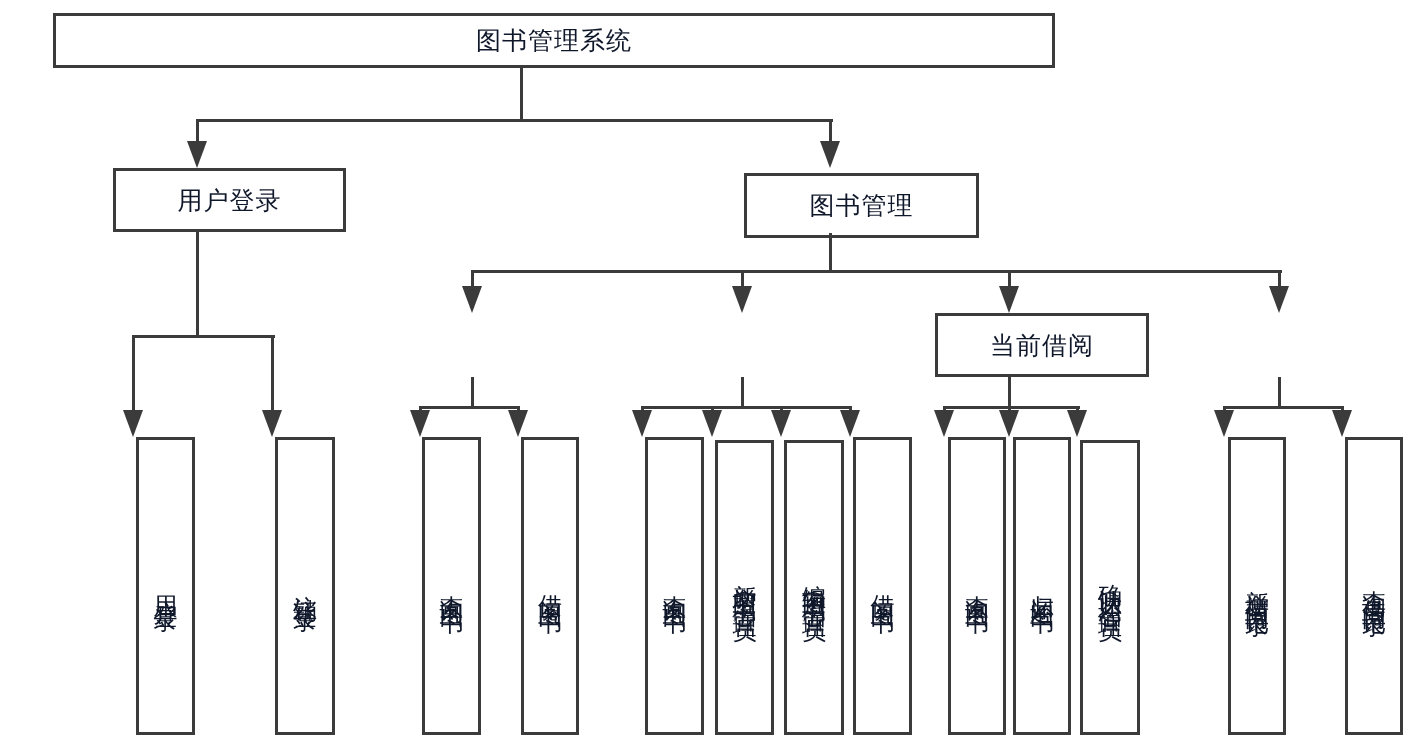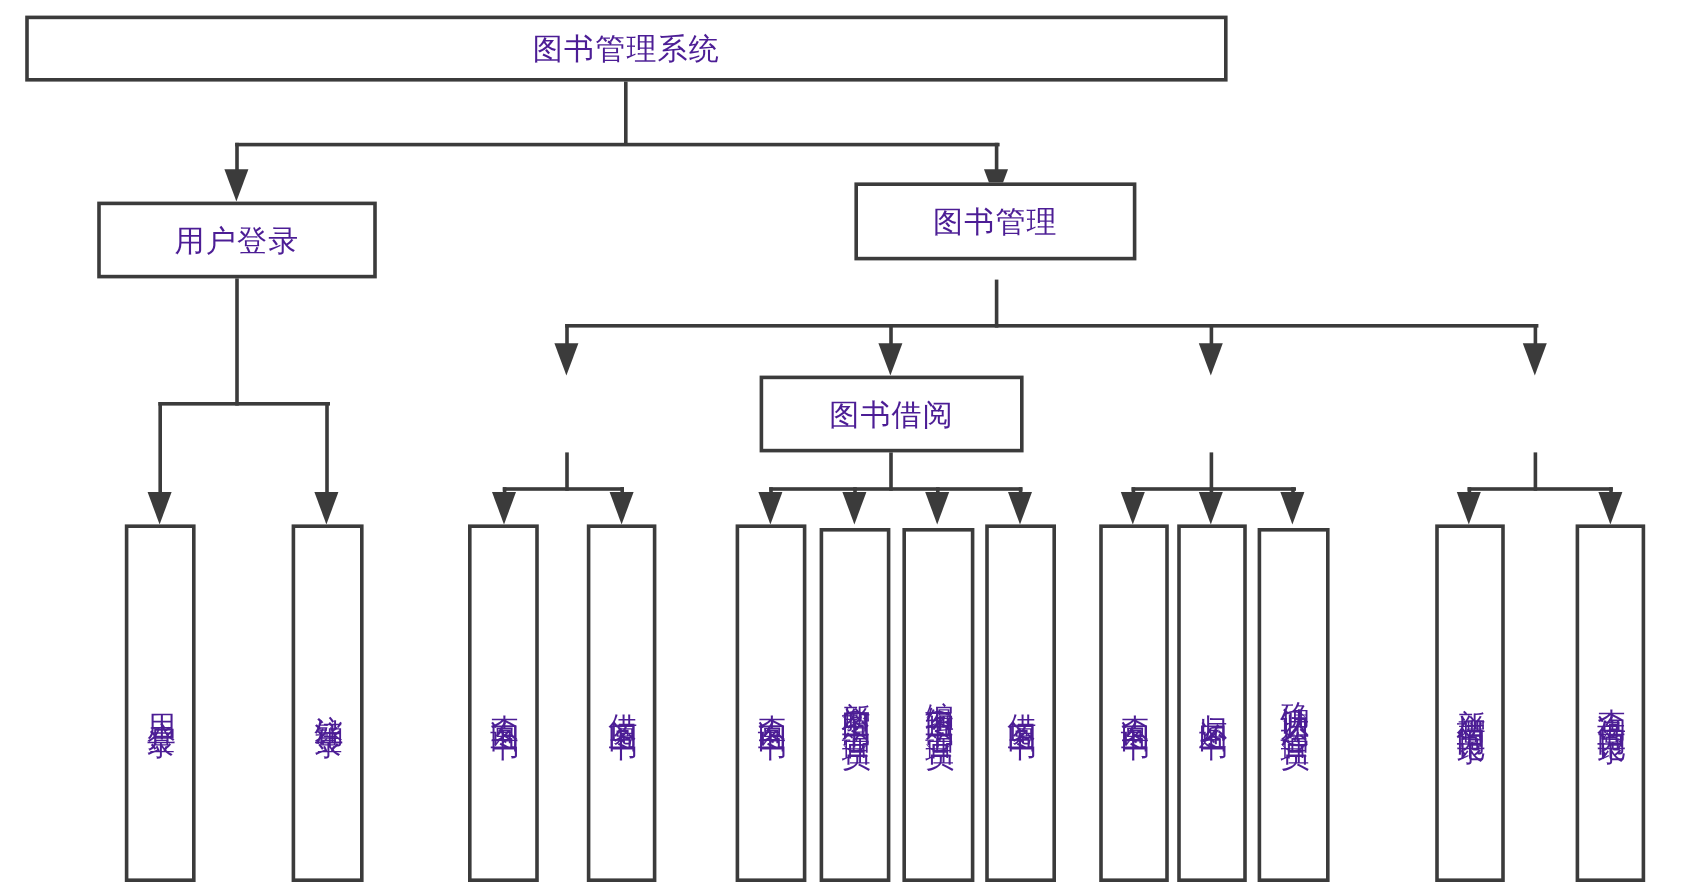--- a/index.html
+++ b/index.html
@@ -13,23 +13,24 @@
   }
   .box{
     position:absolute;
     box-sizing:border-box;
     border:3px solid #3b3b3b;
     background:#ffffff;
     display:flex;
     align-items:center;
     justify-content:center;
     font-size:25px;
-    color:#4c1d95;
+    color:#0f172a;
     letter-spacing:1px;
     white-space:nowrap;
+    margin-left:32px;
   }
   .vbox{
     writing-mode:vertical-rl;
     text-orientation:mixed;
     font-size:24px;
     letter-spacing:5px;
     line-height:1;
     white-space:normal;
   }
   .vline,.hline{
@@ -65,21 +66,21 @@
   <div class="vline" style="left:520px;top:68px;width:3px;height:53px;"></div>
   <div class="hline" style="left:196px;top:119px;width:637px;height:3px;"></div>
   <div class="vline" style="left:196px;top:119px;width:3px;height:26px;"></div>
   <div class="arrowhead" style="left:187px;top:141px;"></div>
   <div class="vline" style="left:829px;top:119px;width:3px;height:26px;"></div>
   <div class="arrowhead" style="left:820px;top:141px;"></div>
 
   <div class="box" style="left:81px;top:168px;width:233px;height:64px;">
     <span>用户登录</span>
   </div>
-  <div class="box" style="left:712px;top:152px;width:235px;height:65px;">
+  <div class="box" style="left:712px;top:173px;width:235px;height:65px;">
     <span>图书管理</span>
   </div>
 
   <div class="vline" style="left:196px;top:232px;width:3px;height:106px;"></div>
   <div class="hline" style="left:132px;top:335px;width:143px;height:3px;"></div>
   <div class="vline" style="left:132px;top:335px;width:3px;height:78px;"></div>
   <div class="arrowhead" style="left:123px;top:410px;"></div>
   <div class="vline" style="left:271px;top:335px;width:3px;height:78px;"></div>
   <div class="arrowhead" style="left:262px;top:410px;"></div>
 
@@ -87,22 +88,22 @@
   <div class="hline" style="left:471px;top:270px;width:811px;height:3px;"></div>
   <div class="vline" style="left:471px;top:270px;width:3px;height:20px;"></div>
   <div class="arrowhead" style="left:462px;top:286px;"></div>
   <div class="vline" style="left:741px;top:270px;width:3px;height:20px;"></div>
   <div class="arrowhead" style="left:732px;top:286px;"></div>
   <div class="vline" style="left:1008px;top:270px;width:3px;height:20px;"></div>
   <div class="arrowhead" style="left:999px;top:286px;"></div>
   <div class="vline" style="left:1278px;top:270px;width:3px;height:20px;"></div>
   <div class="arrowhead" style="left:1269px;top:286px;"></div>
 
-  <div class="box" style="left:633px;top:313px;width:220px;height:64px;">
-    <span>图书借阅</span>
+  <div class="box" style="left:903px;top:313px;width:214px;height:64px;">
+    <span>当前借阅</span>
   </div>
 
   <div class="vline" style="left:471px;top:377px;width:3px;height:32px;"></div>
   <div class="hline" style="left:419px;top:406px;width:101px;height:3px;"></div>
   <div class="vline" style="left:419px;top:406px;width:3px;height:8px;"></div>
   <div class="arrowhead" style="left:410px;top:410px;"></div>
   <div class="vline" style="left:517px;top:406px;width:3px;height:8px;"></div>
   <div class="arrowhead" style="left:508px;top:410px;"></div>
 
   <div class="vline" style="left:741px;top:377px;width:3px;height:32px;"></div>

